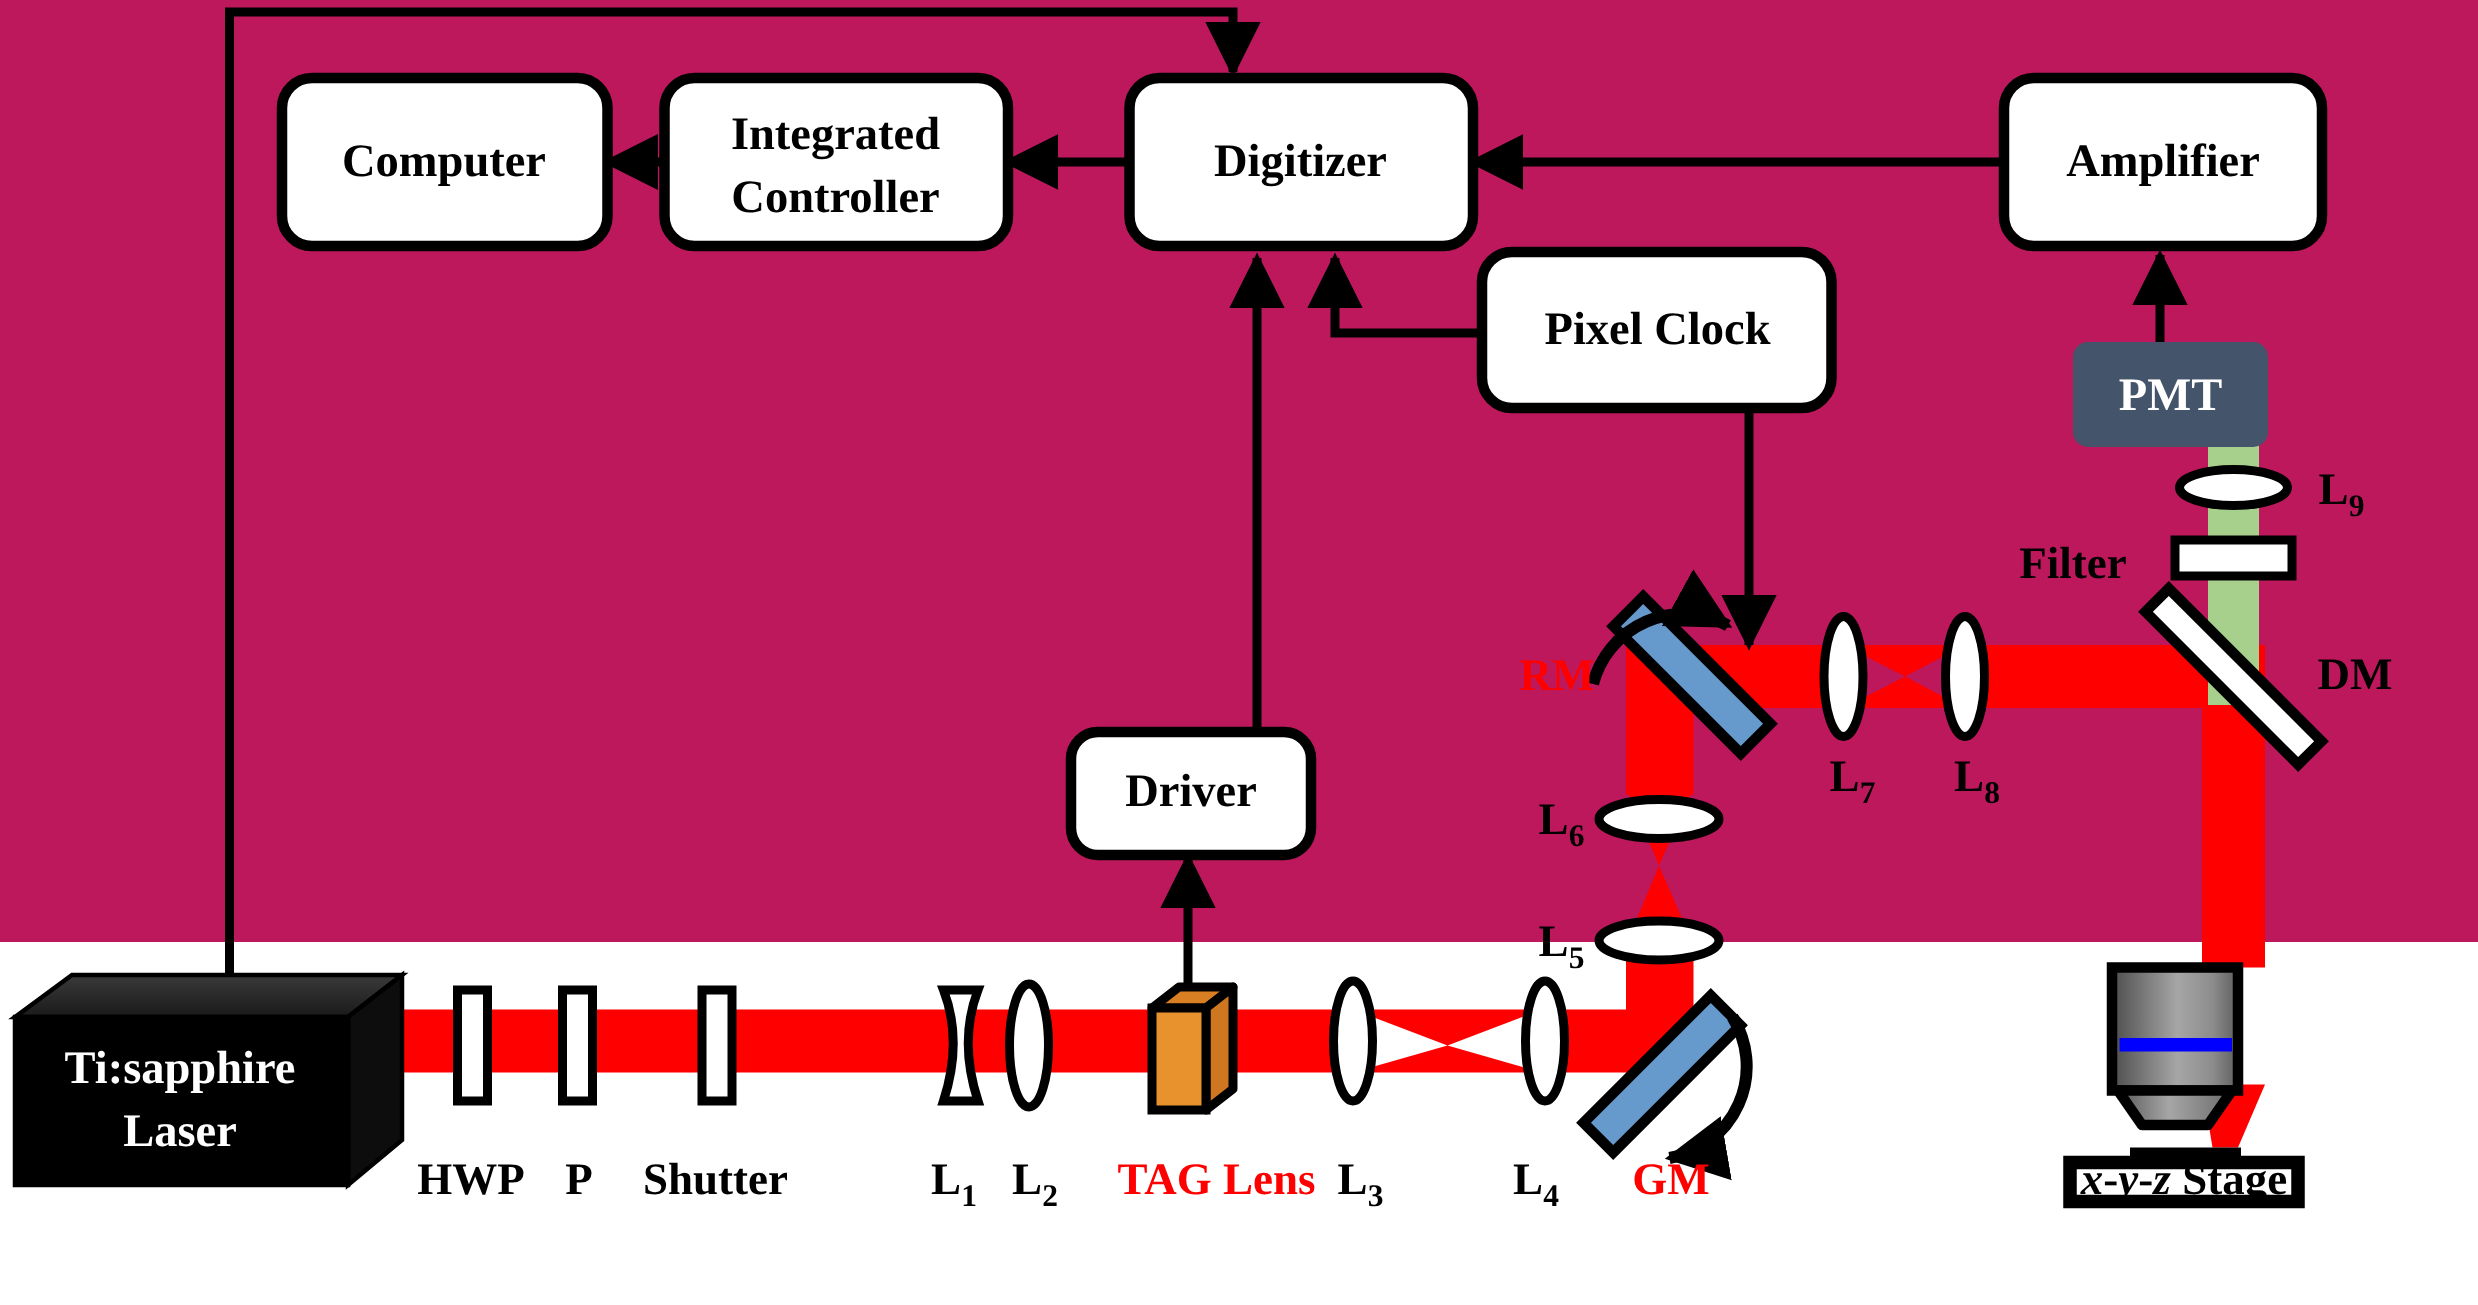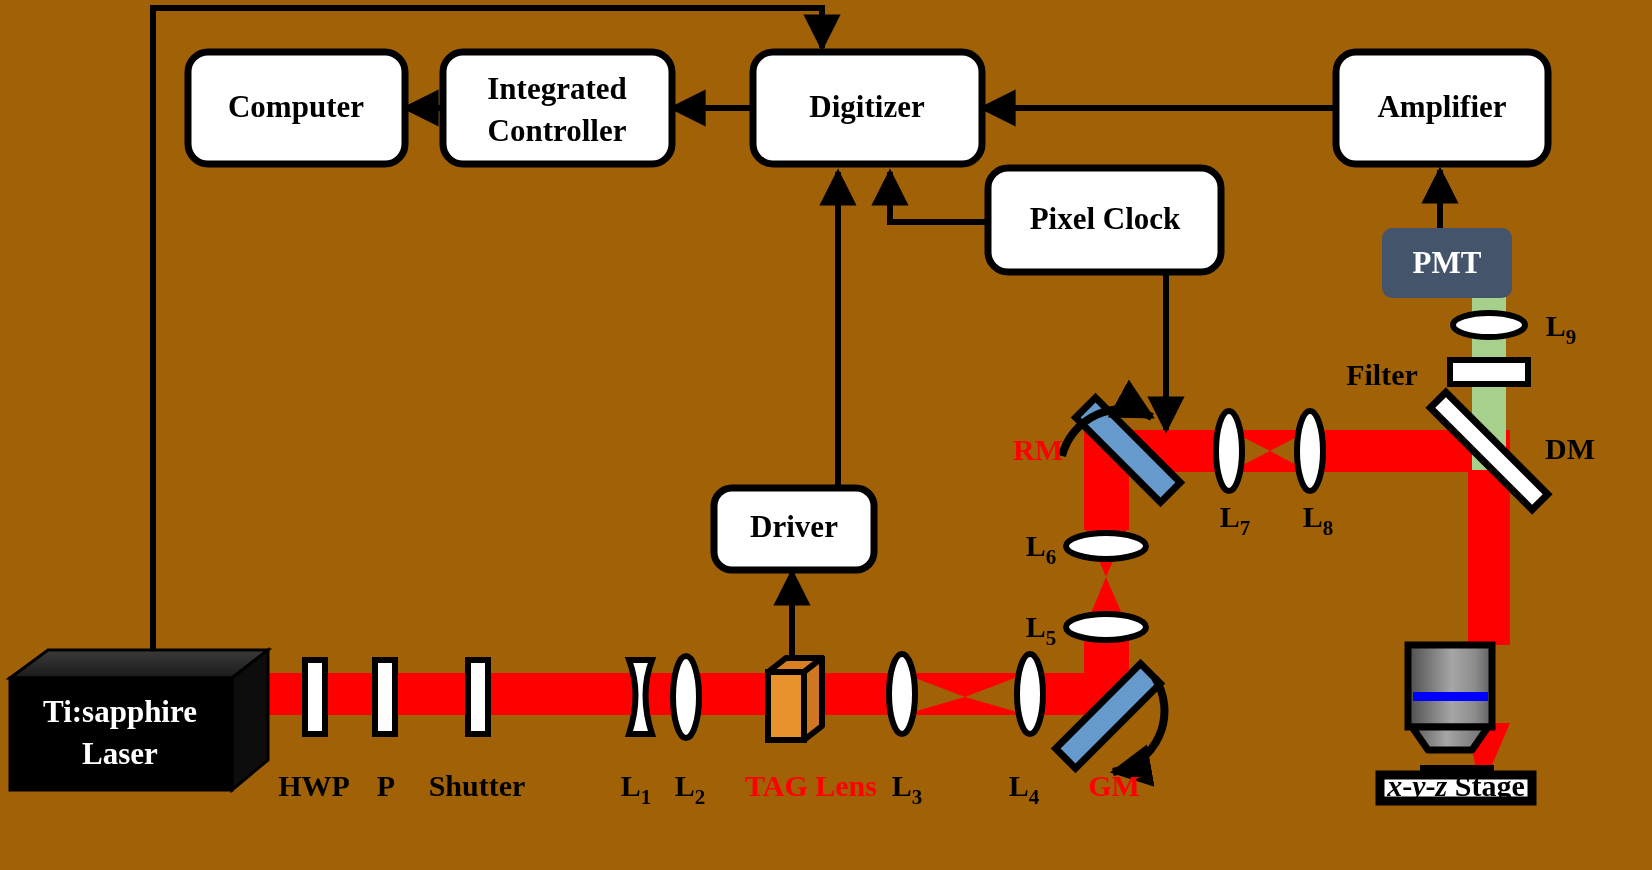--- a/index.html
+++ b/index.html
@@ -1,19 +1,19 @@
 <!DOCTYPE html>
 <html><head>
 <meta charset="utf-8">
 <title>Optical Setup Schematic</title>
 <style>
   html,body{margin:0;padding:0;background:#ffffff;}
   body{width:1652px;height:870px;overflow:hidden;
        font-family:"Liberation Serif",ّ"DejaVu Serif",serif;}
-  #stage{position:relative;width:1652px;height:870px;background:#a16207;}
+  #stage{position:relative;width:1652px;height:628px;background:#be185d;}
   svg{position:absolute;left:0;top:0;width:1652px;height:870px;}
 
   .boxlabel{font-family:"Liberation Serif","DejaVu Serif",serif;
             font-weight:bold;font-size:31px;fill:#000;
             text-anchor:middle;dominant-baseline:middle;}
   .boxlabel2{font-family:"Liberation Serif","DejaVu Serif",serif;
             font-weight:bold;font-size:31px;fill:#000;text-anchor:middle;}
   .whitelabel{font-family:"Liberation Serif","DejaVu Serif",serif;
             font-weight:bold;font-size:31px;fill:#ffffff;text-anchor:middle;}
   .optlabel{font-family:"Liberation Serif","DejaVu Serif",serif;

